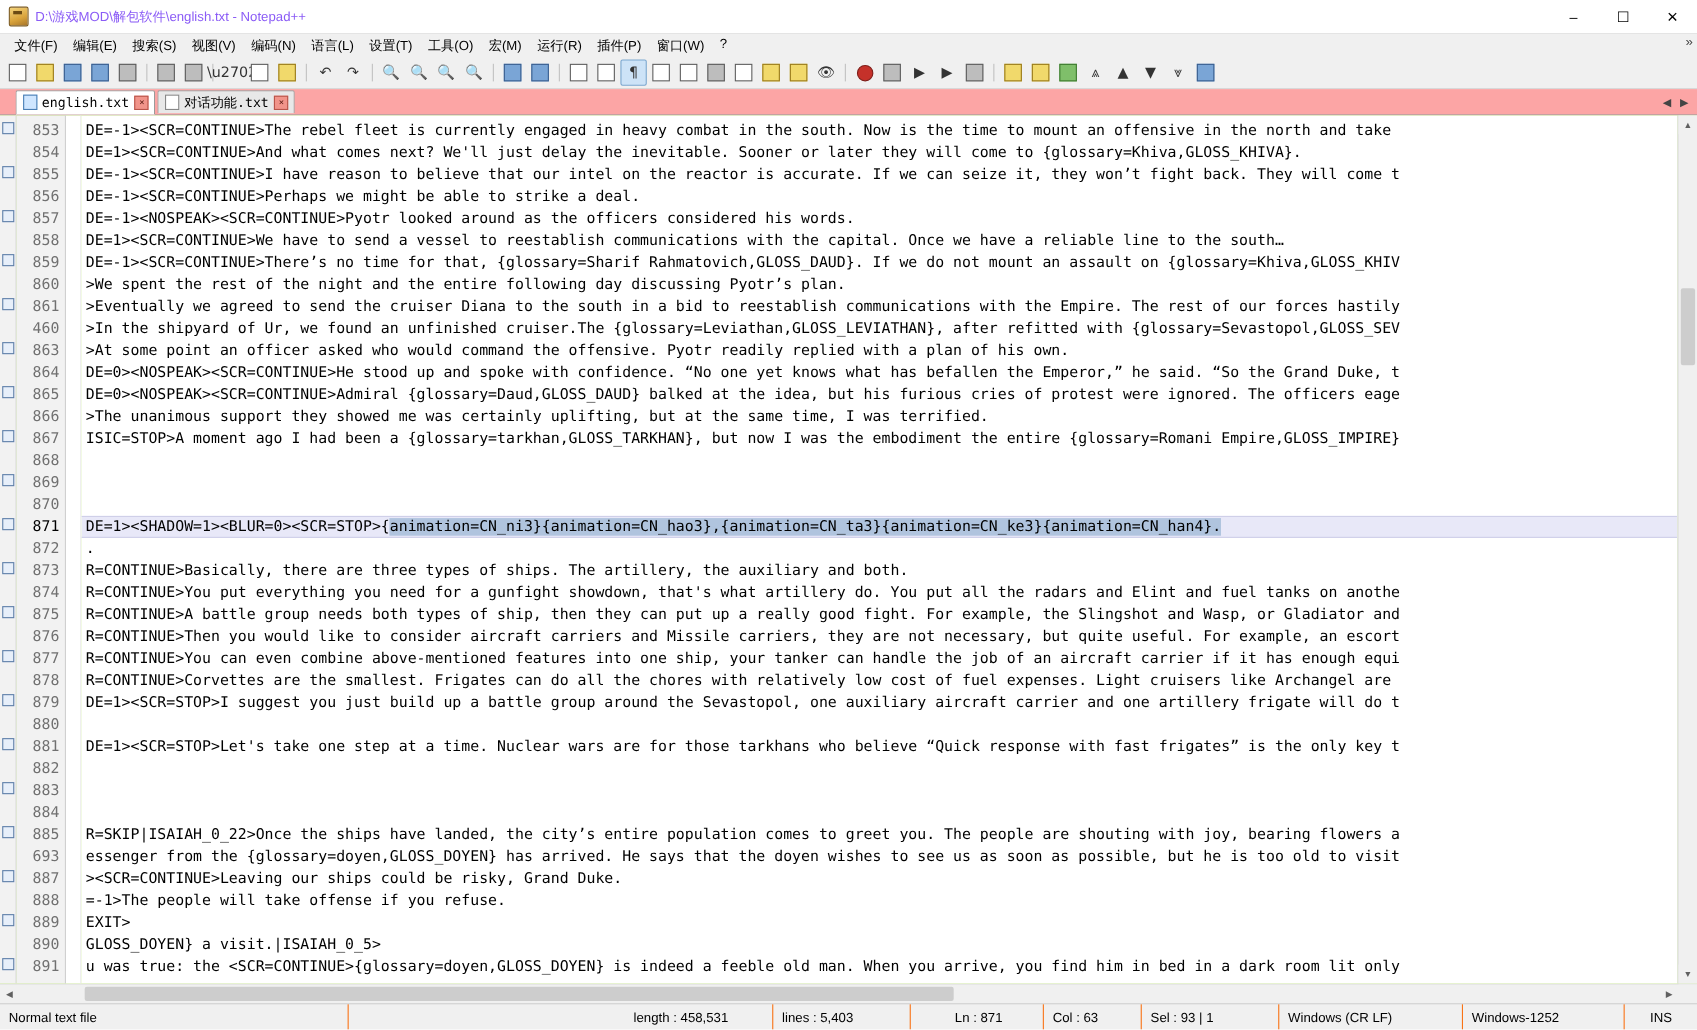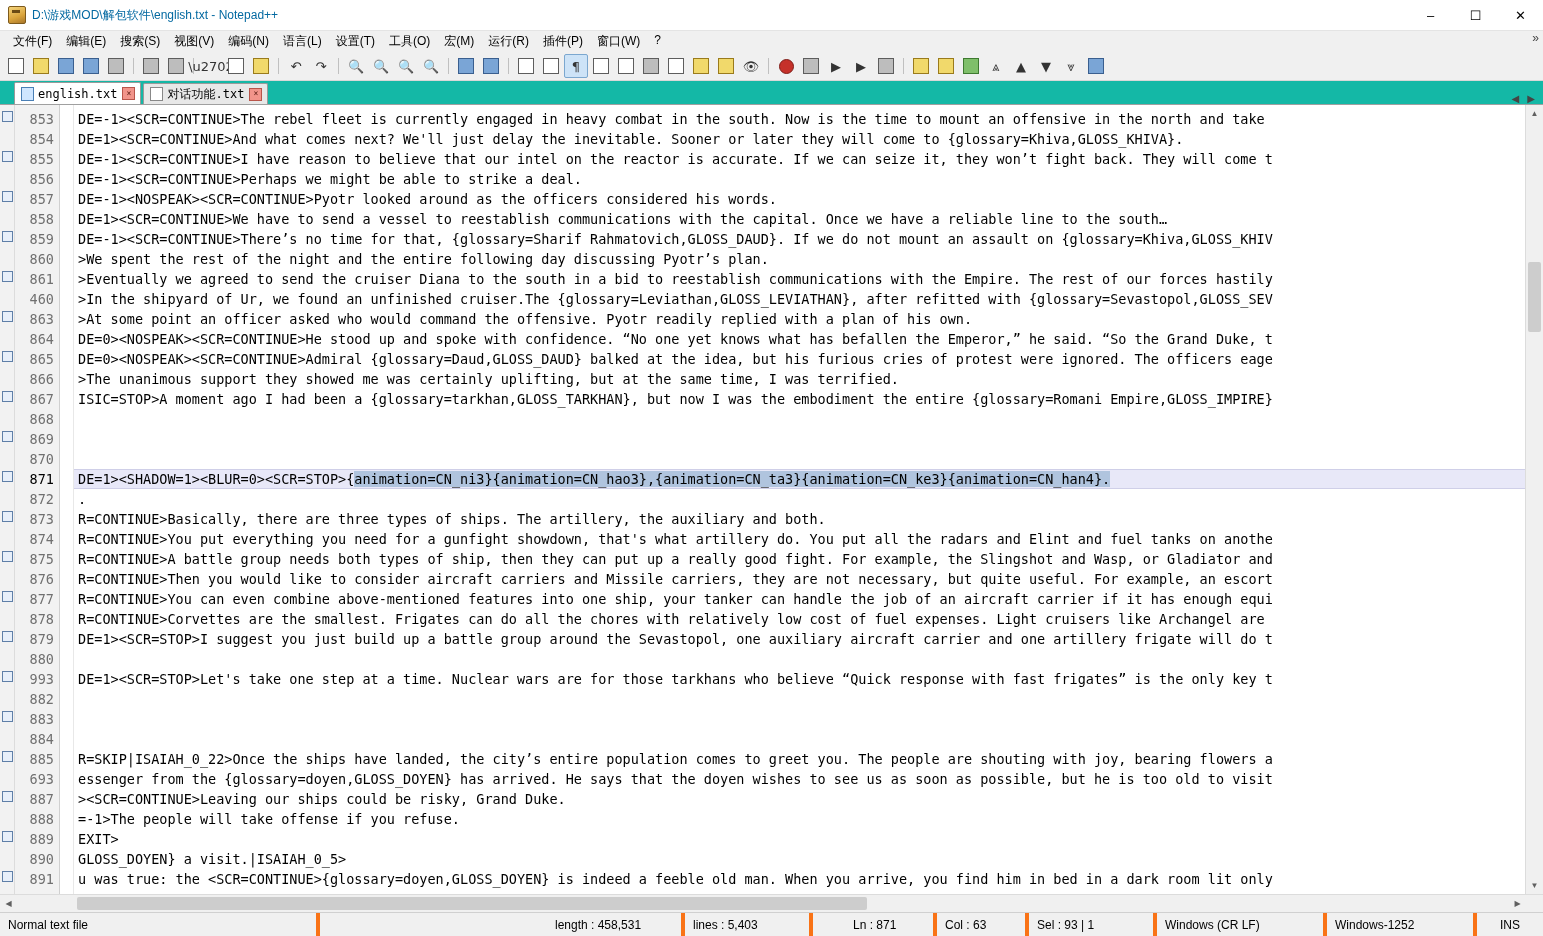--- a/index.html
+++ b/index.html
@@ -44,21 +44,21 @@
   }
   .title-icon:after {
     content: "";
     position: absolute;
     left: 3px; top: 3px;
     width: 8px; height: 3px;
     background: #6b4a14;
   }
   .title-text {
     font-size: 12px;
-    color: #0369a1;
+    color: #8b5cf6;
     white-space: nowrap;
   }
   .win-buttons {
     margin-left: auto;
     display: flex;
     height: 30px;
   }
   .win-btn {
     width: 45px; height: 30px;
     display: flex; align-items: center; justify-content: center;
@@ -121,23 +121,23 @@
   .sq.g { background: #7fbf6a; border-color: #3e7a30; }
   .sq.w { background: #ffffff; }
   .sq.gr { background: #bdbdbd; }
   .circ { width: 13px; height: 13px; border-radius: 50%; border: 1px solid #5d5d5d; }
   .circ.red { background: #c5312a; border-color: #7f1e19; }
   .glyph { font-family: "DejaVu Sans", sans-serif; font-size: 13px; line-height: 1; }
 
   
   .tabbar {
     height: 23px;
-    background: #14b8a6;
-    display: flex;
-    align-items: flex-end;
+    background: #fca5a5;
+    display: flex;
+    align-items: center;
     padding-left: 14px;
     border-bottom: 1px solid #a0a0a0;
     flex: 0 0 23px;
   }
   .tab {
     height: 20px;
     display: flex;
     align-items: center;
     padding: 0 5px 0 6px;
     border: 1px solid #9a9a9a;
@@ -310,21 +310,21 @@
     display: flex;
     align-items: center;
     font-size: 12px;
     color: #000;
   }
   .st {
     padding: 0 8px;
     height: 23px;
     display: flex;
     align-items: center;
-    border-right: 4px solid #f97316;
+    border-right: 1px solid #f97316;
     white-space: nowrap;
   }
   .st.first { flex: 0 0 auto; }
   .st.grow { flex: 1 1 auto; border-right: none; }
   .st.len { width: 118px; }
   .st.lines { width: 108px; }
   .st.ln { width: 72px; margin-left: 32px; }
   .st.col { width: 72px; }
   .st.selinfo { width: 108px; }
   .st.eol { width: 150px; text-align: center; }
@@ -559,21 +559,21 @@
         <div class="cur">871</div>
         <div>872</div>
         <div>873</div>
         <div>874</div>
         <div>875</div>
         <div>876</div>
         <div>877</div>
         <div>878</div>
         <div>879</div>
         <div>880</div>
-        <div>993</div>
+        <div>881</div>
         <div>882</div>
         <div>883</div>
         <div>884</div>
         <div>885</div>
         <div>693</div>
         <div>887</div>
         <div>888</div>
         <div>889</div>
         <div>890</div>
         <div>891</div>

